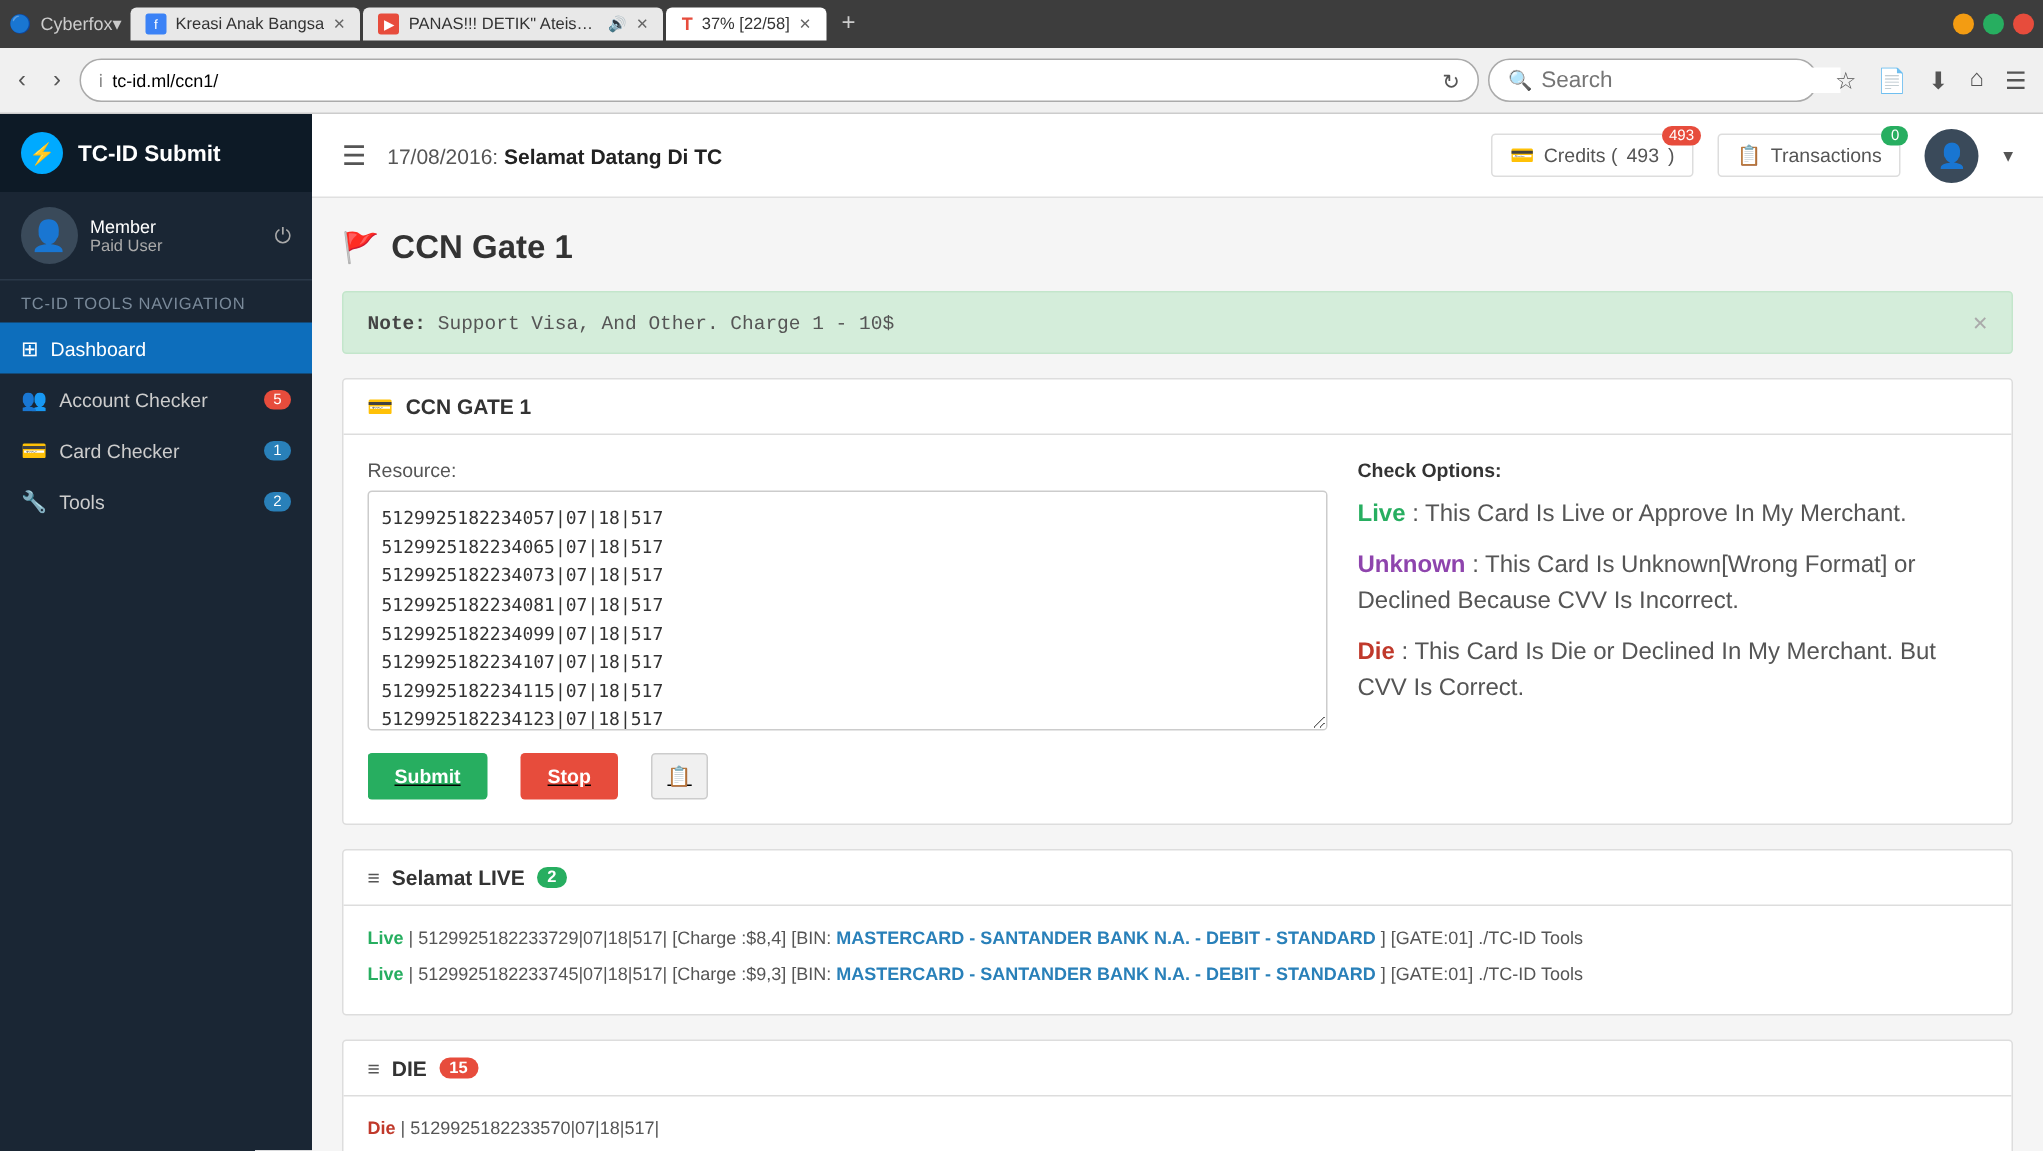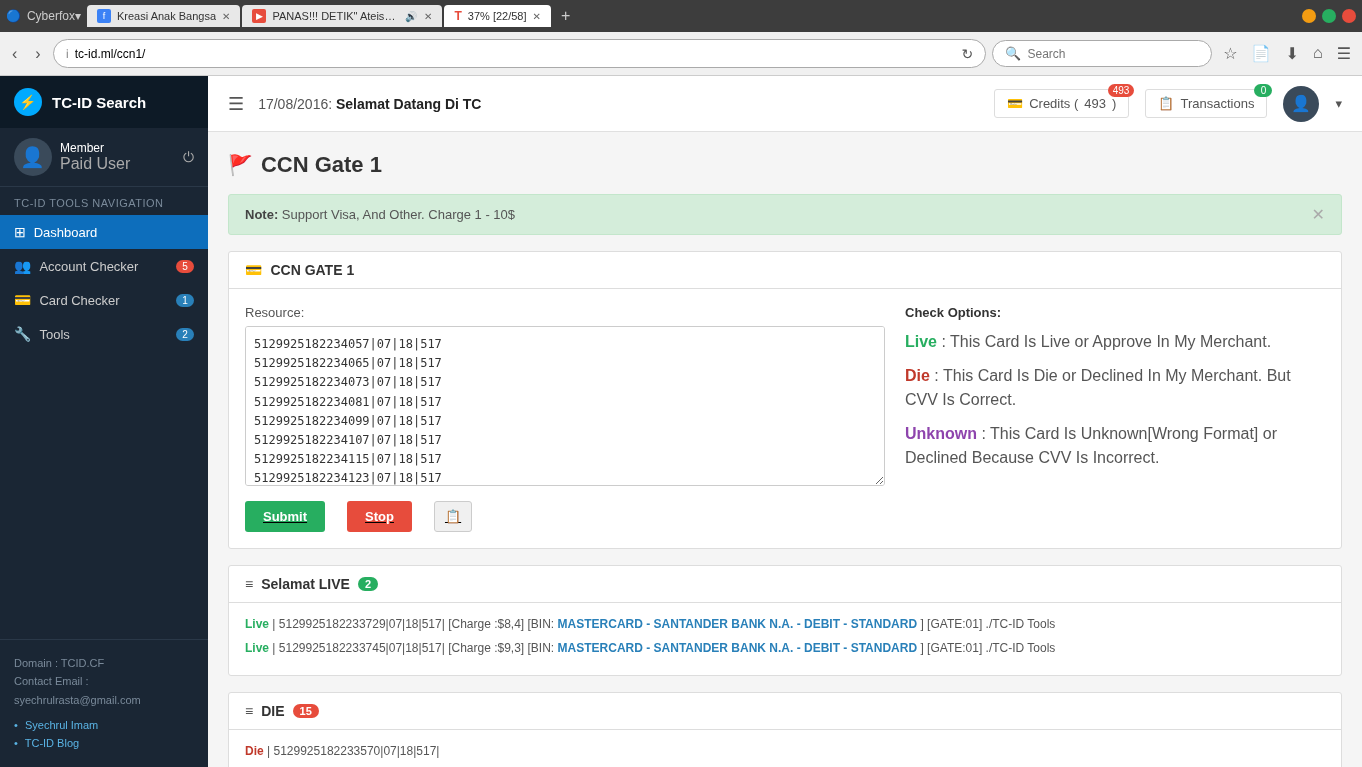--- a/index.html
+++ b/index.html
@@ -12,38 +12,38 @@
     .tab-close { font-size: 10px; color: #666; cursor: pointer; }
     .tab-new { background: transparent; color: #ccc; border: none; font-size: 16px; cursor: pointer; padding: 2px 8px; }
     
     .browser-toolbar { background: #f0f0f0; padding: 4px 6px; display: flex; align-items: center; gap: 6px; height: 44px; border-bottom: 1px solid #ccc; }
     .nav-btn { background: none; border: none; font-size: 16px; color: #555; cursor: pointer; padding: 4px 6px; border-radius: 3px; }
     .url-bar { flex: 1; border: 1px solid #aaa; border-radius: 20px; padding: 5px 12px; font-size: 12px; display: flex; align-items: center; gap: 6px; background: #fff; }
     .url-bar input { border: none; outline: none; flex: 1; font-size: 12px; }
     .url-icon { color: #888; font-size: 12px; }
     .reload-btn { color: #555; font-size: 14px; cursor: pointer; }
     .search-bar { border: 1px solid #aaa; border-radius: 20px; padding: 5px 12px; font-size: 12px; background: #fff; display: flex; align-items: center; gap: 6px; width: 220px; }
-    .search-bar input { border: none; outline: none; font-size: 12px; flex: 1; }
+    .search-bar input { border: none; outline: none; font-size: 15px; flex: 1; }
     .toolbar-icons { display: flex; gap: 4px; }
     .toolbar-icon { color: #555; font-size: 16px; cursor: pointer; padding: 4px 5px; }
 
     
     .app-container { display: flex; flex: 1; overflow: hidden; }
 
     
     .sidebar { width: 208px; background: #1a2634; color: #ccc; display: flex; flex-direction: column; overflow-y: auto; flex-shrink: 0; }
     .sidebar-header { background: #0d1a26; padding: 12px 14px; display: flex; align-items: center; gap: 10px; }
     .sidebar-logo-icon { background: #00aaff; color: #fff; width: 28px; height: 28px; border-radius: 50%; display: flex; align-items: center; justify-content: center; font-weight: bold; font-size: 14px; flex-shrink: 0; }
     .sidebar-title { color: #fff; font-size: 15px; font-weight: bold; }
 
     .sidebar-user { padding: 10px 14px; display: flex; align-items: center; gap: 8px; border-bottom: 1px solid #2a3848; }
     .sidebar-avatar { width: 38px; height: 38px; background: #3a4a5a; border-radius: 50%; display: flex; align-items: center; justify-content: center; color: #aaa; font-size: 20px; flex-shrink: 0; }
     .sidebar-user-info { flex: 1; }
     .sidebar-user-role { font-size: 12px; color: #fff; }
-    .sidebar-user-tier { font-size: 16px; color: #aaa; }
+    .sidebar-user-tier { font-size: 11px; color: #aaa; }
     .sidebar-power-btn { color: #aaa; font-size: 14px; cursor: pointer; }
 
     .sidebar-nav-label { padding: 10px 14px 6px; font-size: 11px; color: #7a8a9a; text-transform: uppercase; letter-spacing: 0.5px; }
 
     .sidebar-item { display: flex; align-items: center; padding: 9px 14px; cursor: pointer; color: #ccc; font-size: 13px; position: relative; }
     .sidebar-item.active { background: #0d6ebc; color: #fff; }
     .sidebar-item-icon { margin-right: 8px; font-size: 14px; }
     .sidebar-item-label { flex: 1; }
     .sidebar-badge { background: #e74c3c; color: #fff; border-radius: 10px; font-size: 10px; padding: 1px 6px; min-width: 18px; text-align: center; }
     .sidebar-badge.blue { background: #2980b9; }
@@ -64,21 +64,21 @@
     .topbar-btn { display: flex; align-items: center; gap: 6px; color: #555; font-size: 13px; cursor: pointer; padding: 6px 12px; border: 1px solid #ddd; border-radius: 3px; background: #fff; position: relative; }
     .topbar-badge { position: absolute; top: -6px; right: -6px; background: #e74c3c; color: #fff; border-radius: 10px; font-size: 10px; padding: 1px 5px; min-width: 18px; text-align: center; }
     .topbar-badge.green { background: #27ae60; }
     .user-avatar-btn { width: 36px; height: 36px; border-radius: 50%; background: #3a4a5a; border: none; cursor: pointer; display: flex; align-items: center; justify-content: center; color: #aaa; font-size: 16px; }
 
     
     .page-content { padding: 20px; }
     .page-title { display: flex; align-items: center; gap: 8px; font-size: 22px; font-weight: bold; color: #333; margin-bottom: 16px; }
     .flag-icon { color: #555; font-size: 20px; }
 
-    .alert-note { background: #d4edda; border: 1px solid #c3e6cb; color: #555; padding: 10px 16px; border-radius: 3px; margin-bottom: 16px; display: flex; align-items: center; justify-content: space-between; font-size: 13px; }
+    .alert-note { background: #d4edda; border: 1px solid #c3e6cb; color: #555; padding: 10px 16px; border-radius: 3px; margin-bottom: 16px; display: flex; align-items: center; justify-content: space-between; font-size: 13px; font-family: Liberation Mono, monospace; }
     .alert-note .note-bold { font-weight: bold; color: #444; }
     .alert-close { color: #aaa; cursor: pointer; font-size: 16px; }
 
     
     .card-section { background: #fff; border: 1px solid #ddd; border-radius: 3px; margin-bottom: 16px; }
     .card-header { border-bottom: 1px solid #ddd; padding: 10px 16px; display: flex; align-items: center; gap: 8px; font-size: 14px; font-weight: bold; color: #333; }
     .card-body { padding: 16px; }
 
     .ccn-gate-layout { display: flex; gap: 20px; }
     .resource-section { flex: 1; }
@@ -161,21 +161,21 @@
     <span class="toolbar-icon">⌂</span>
     <span class="toolbar-icon">☰</span>
   </div>
 </div>
 
 <div class="app-container">
 
   <div class="sidebar">
     <div class="sidebar-header">
       <div class="sidebar-logo-icon">⚡</div>
-      <span class="sidebar-title">TC-ID Search</span>
+      <span class="sidebar-title">TC-ID Submit</span>
     </div>
 
     <div class="sidebar-user">
       <div class="sidebar-avatar">👤</div>
       <div class="sidebar-user-info">
         <div class="sidebar-user-role">Member</div>
         <div class="sidebar-user-tier">Paid User</div>
       </div>
       <span class="sidebar-power-btn">⏻</span>
     </div>
@@ -198,33 +198,20 @@
       <span class="sidebar-item-label">Card Checker</span>
       <span class="sidebar-badge blue">1</span>
     </div>
 
     <div class="sidebar-item">
       <span class="sidebar-item-icon">🔧</span>
       <span class="sidebar-item-label">Tools</span>
       <span class="sidebar-badge blue">2</span>
     </div>
 
-    <div class="sidebar-info">
-      <div>Domain : TCID.CF</div>
-      <div>Contact Email :</div>
-      <div>syechrulrasta@gmail.com</div>
-      <div style="margin-top:6px;">
-        <span style="margin-right:4px;color:#5ab4e5;">•</span>
-        <a href="#">Syechrul Imam</a>
-      </div>
-      <div>
-        <span style="margin-right:4px;color:#5ab4e5;">•</span>
-        <a href="#">TC-ID Blog</a>
-      </div>
-    </div>
   </div>
 
   <div class="main-content">
 
     <div class="topbar">
       <div class="topbar-left">
         <span class="hamburger">☰</span>
         <span class="topbar-date">
           <span>17/08/2016:</span>
           <strong>Selamat Datang Di TC</strong>
@@ -286,26 +273,26 @@
                 <button class="btn-icon">📋</button>
               </div>
             </div>
             <div class="options-section">
               <div class="check-options-label">Check Options:</div>
               <div class="check-option">
                 <span class="live">Live</span>
                 <span>: This Card Is Live or Approve In My Merchant.</span>
               </div>
               <div class="check-option">
+                <span class="unknown">Unknown</span>
+                <span>: This Card Is Unknown[Wrong Format] or Declined Because CVV Is Incorrect.</span>
+              </div>
+              <div class="check-option">
                 <span class="die">Die</span>
                 <span>: This Card Is Die or Declined In My Merchant. But CVV Is Correct.</span>
-              </div>
-              <div class="check-option">
-                <span class="unknown">Unknown</span>
-                <span>: This Card Is Unknown[Wrong Format] or Declined Because CVV Is Incorrect.</span>
               </div>
             </div>
           </div>
         </div>
       </div>
 
       <div class="results-section">
         <div class="results-header">
           <span class="list-icon">≡</span>
           <span>Selamat LIVE</span>

